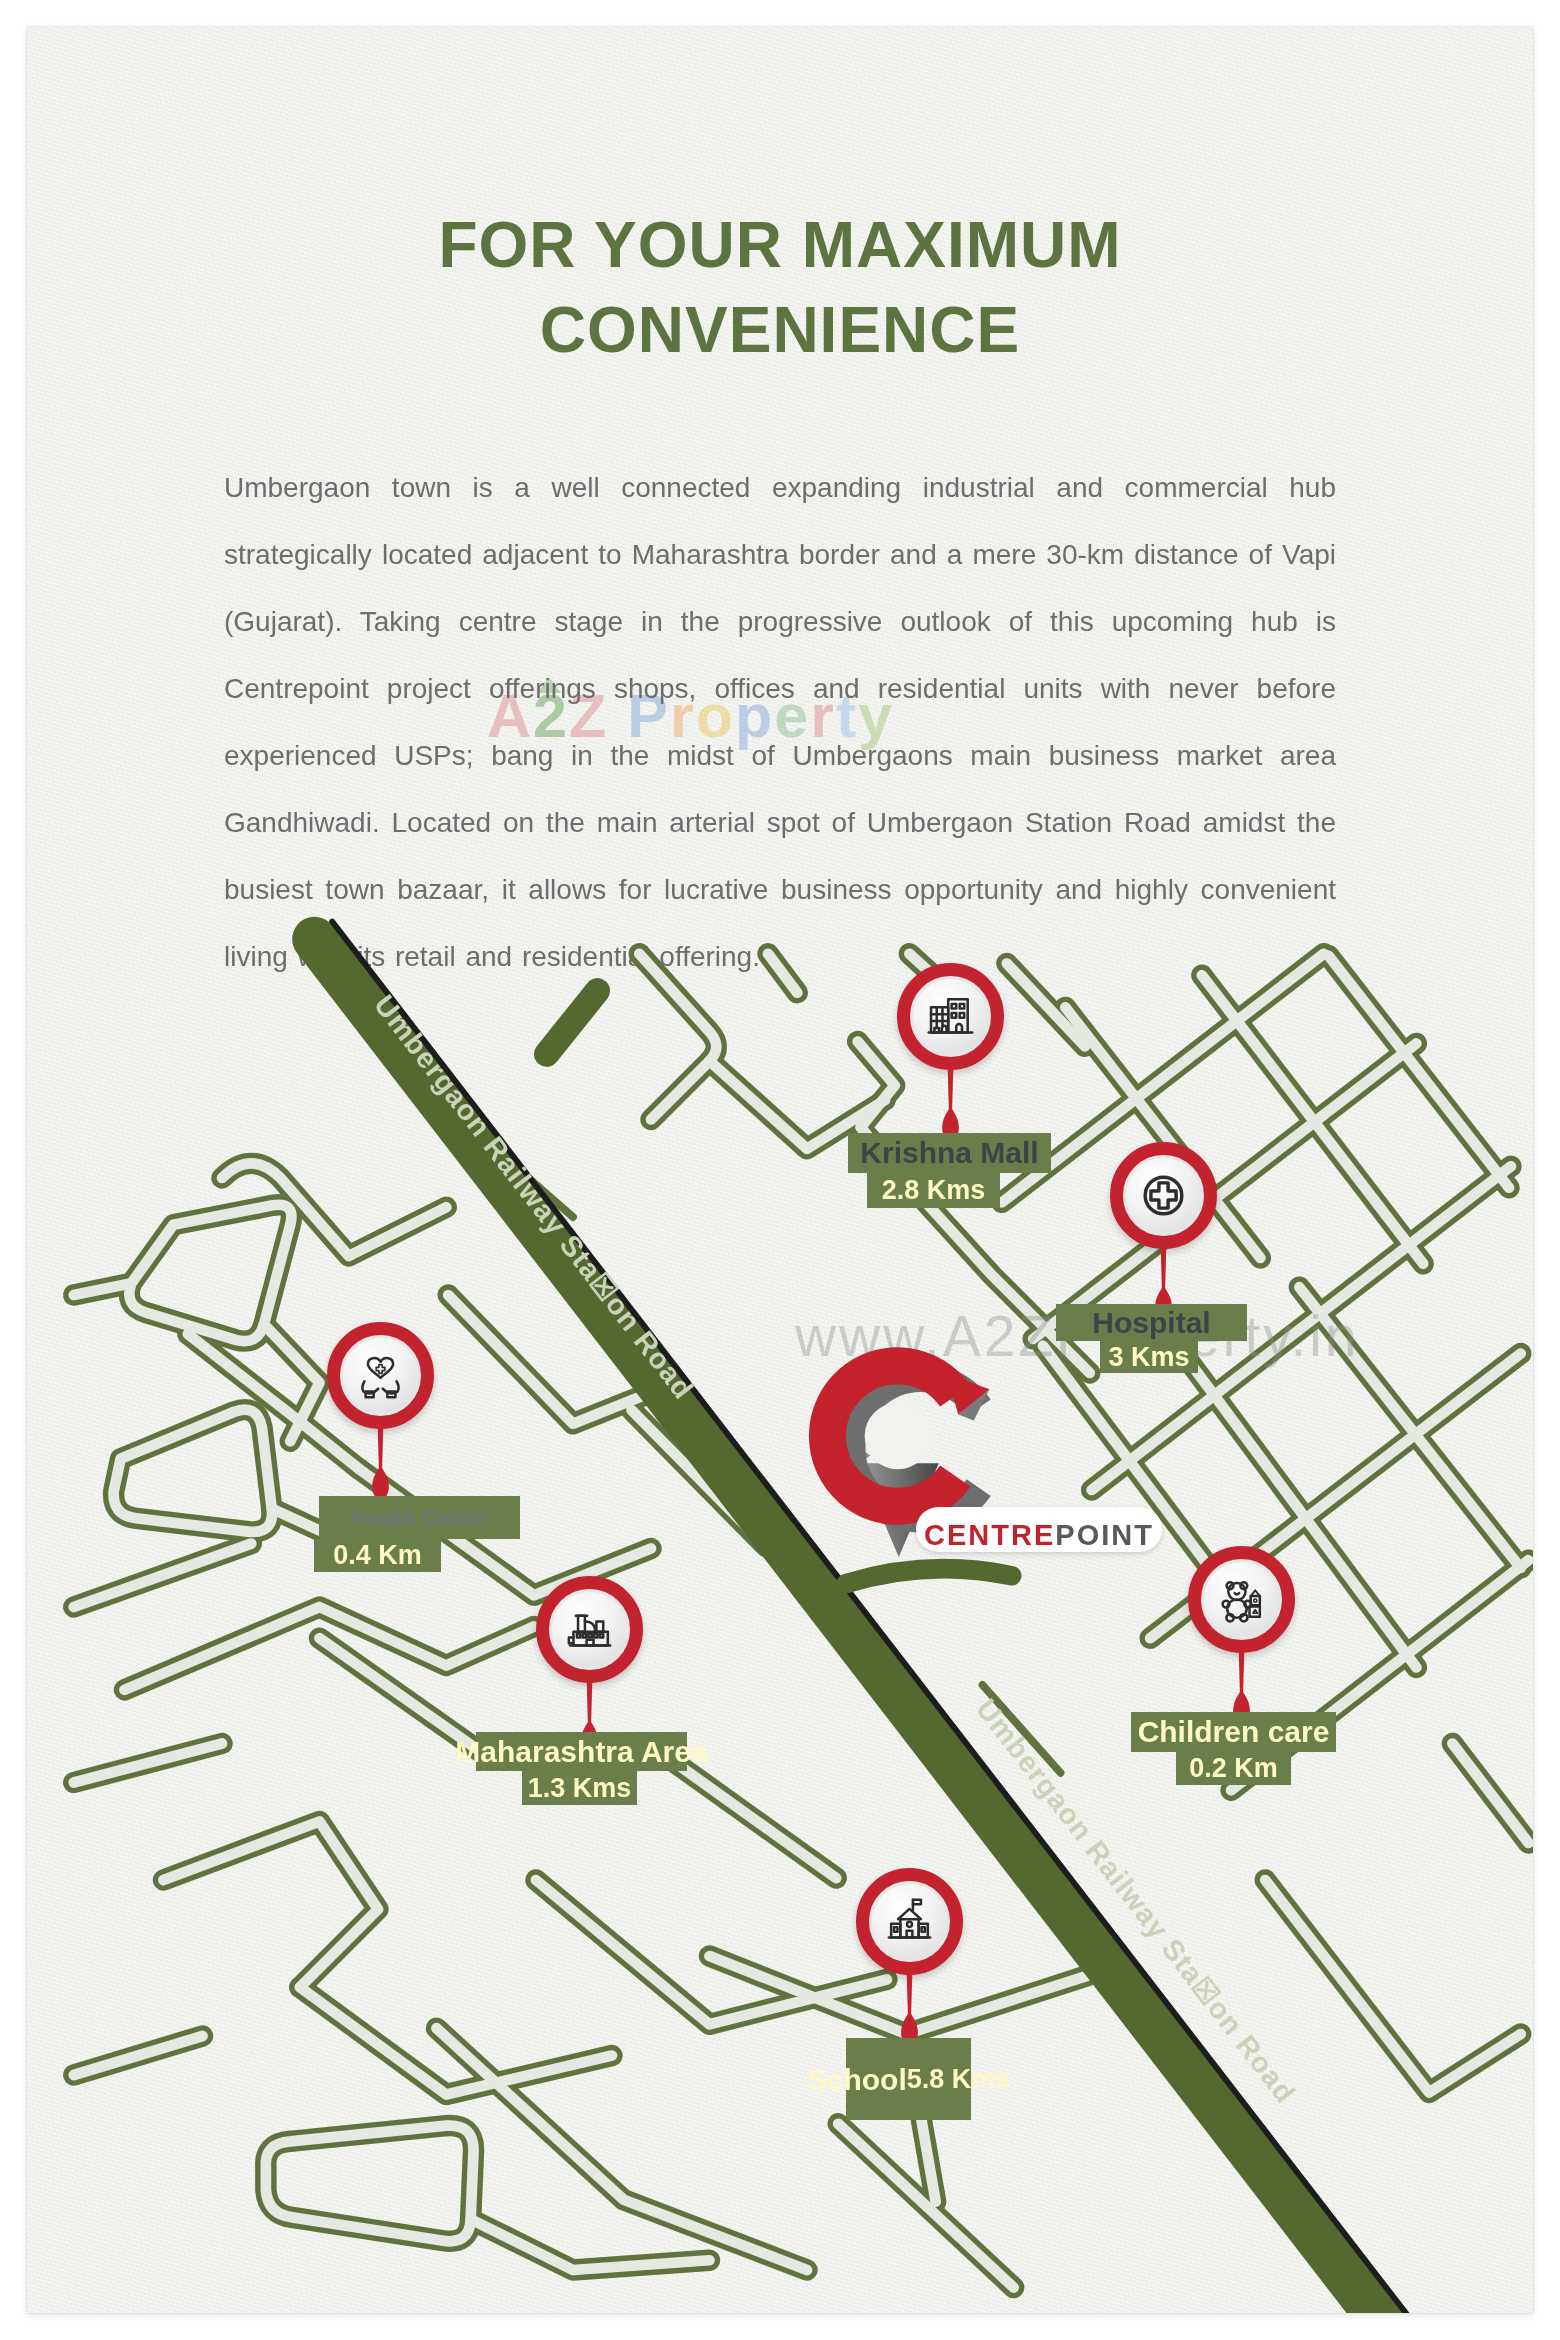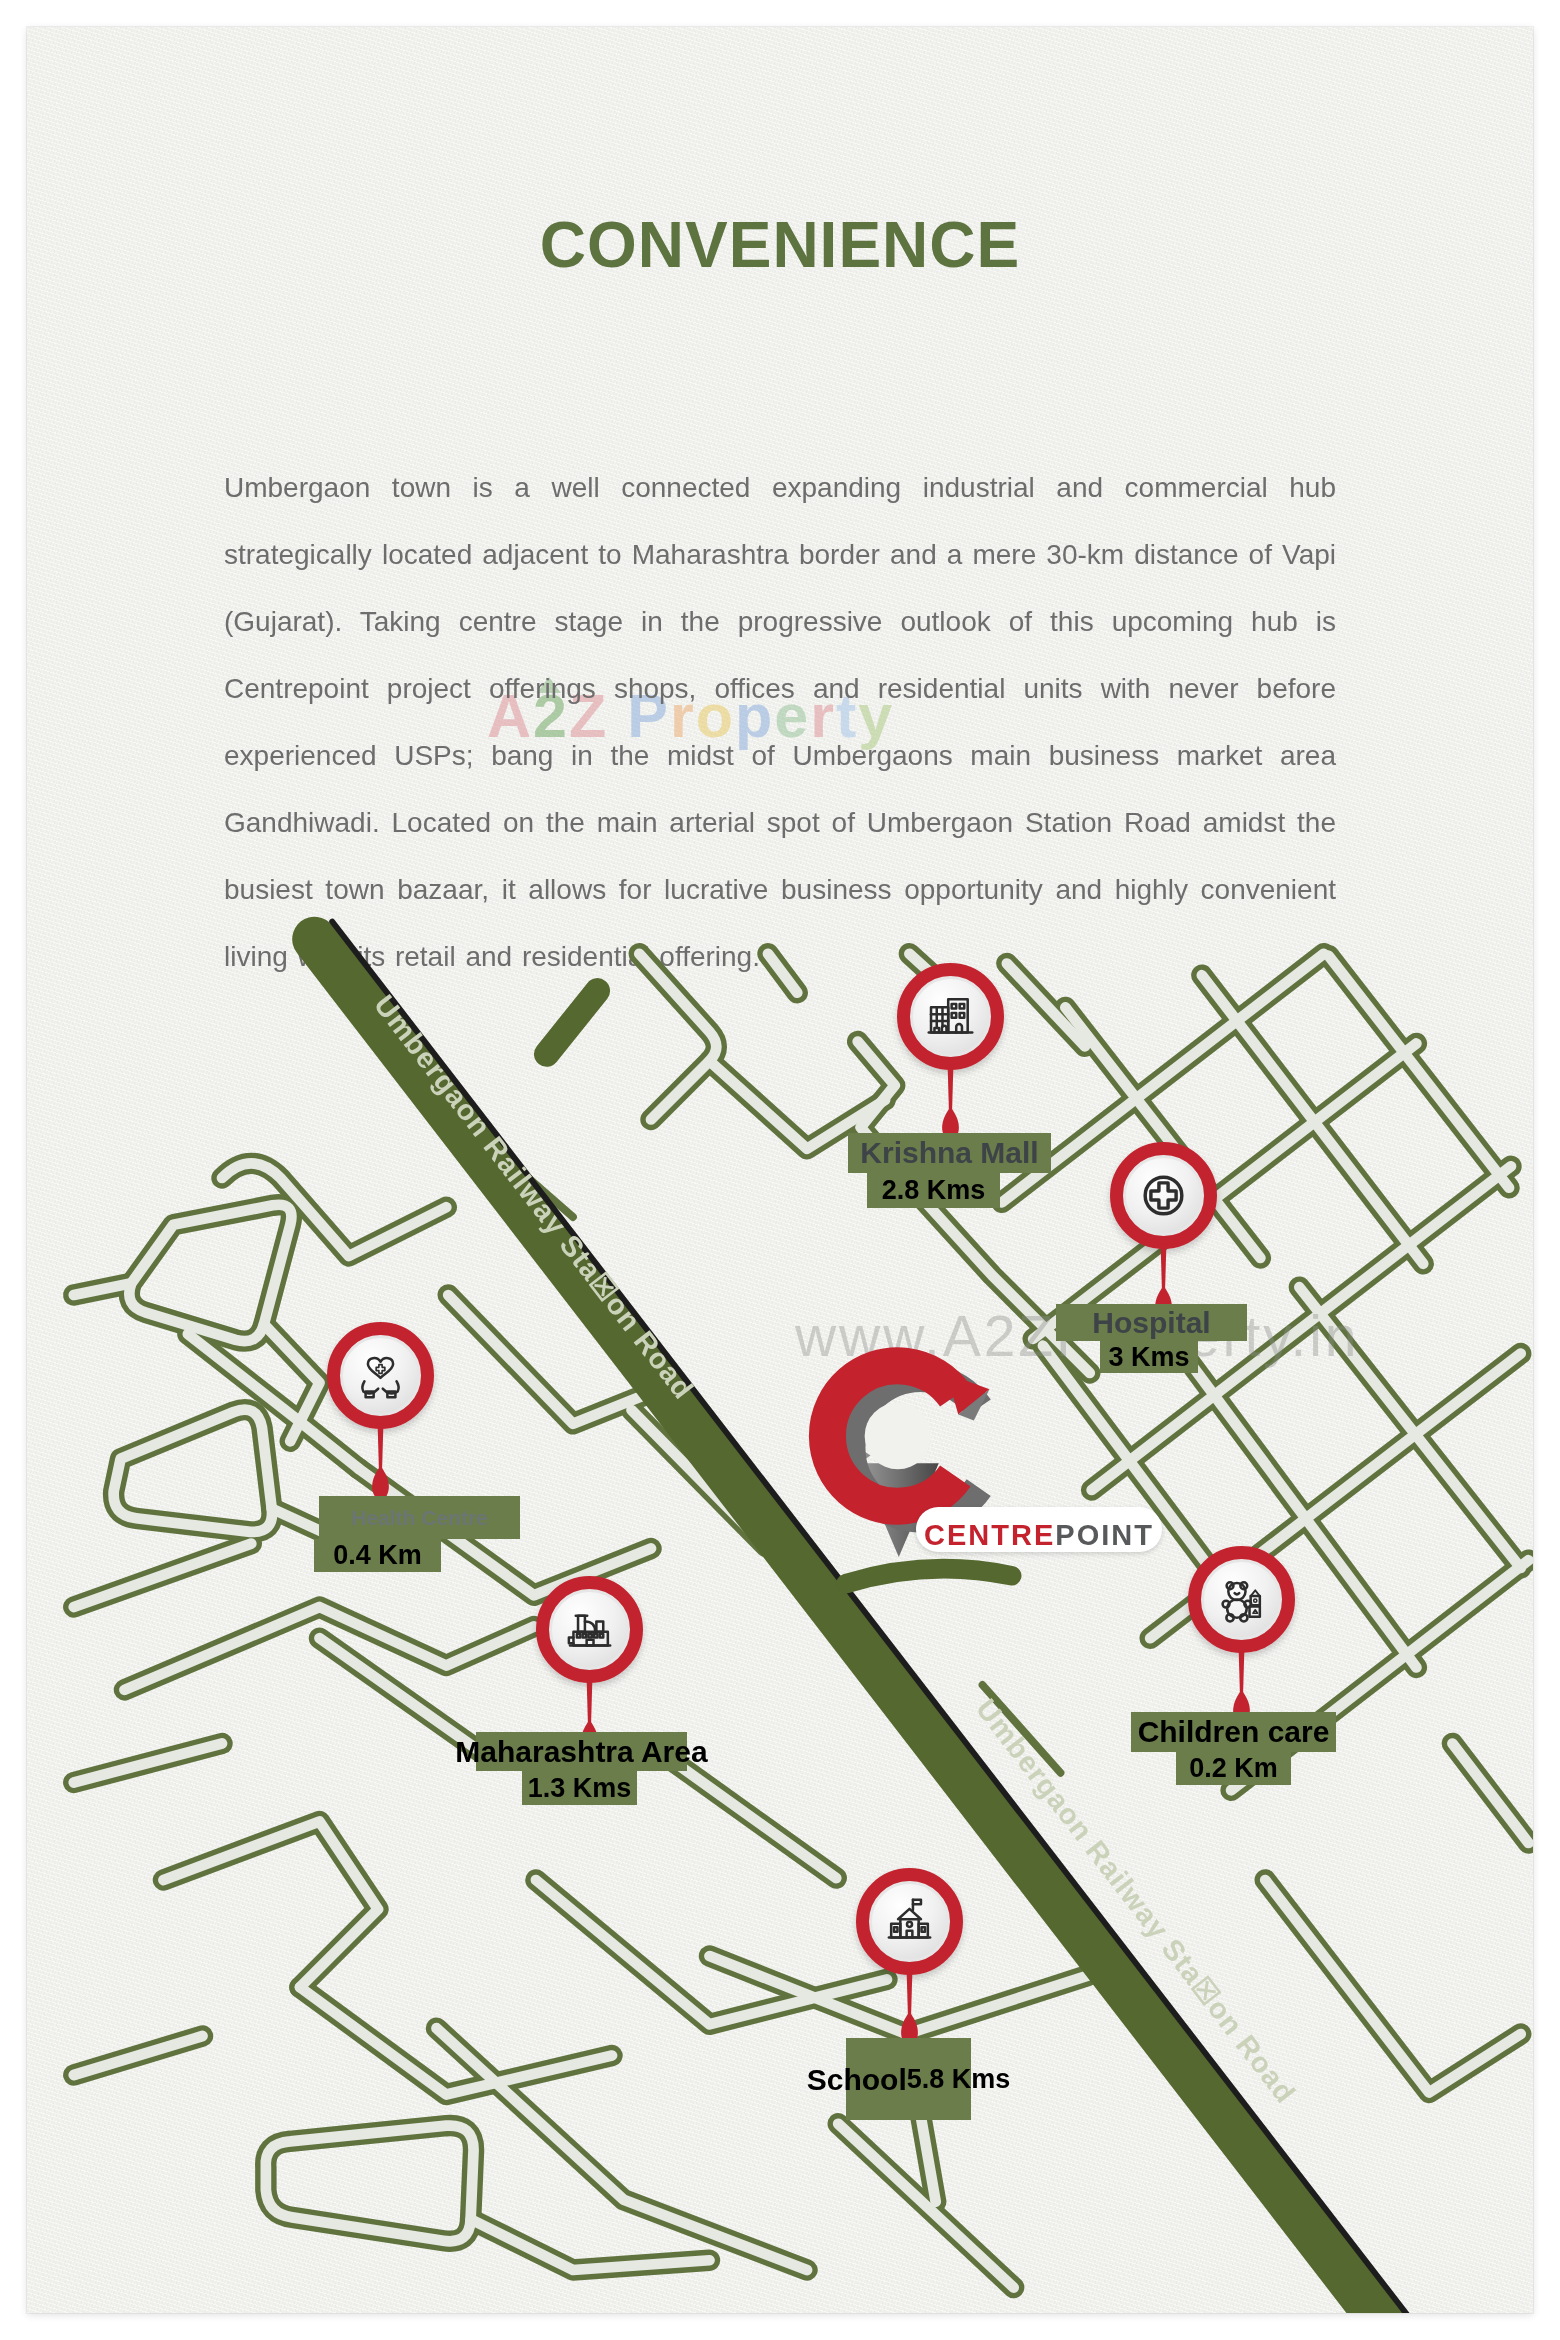--- a/index.html
+++ b/index.html
@@ -43,21 +43,21 @@
   .pin-circle{box-sizing:border-box;width:107px;height:107px;border-radius:50%;
               border:13.7px solid #c2232e;
               background:radial-gradient(circle at 38% 30%, #ffffff 0%, #f1f1f1 45%, #d5d5d5 100%);
               box-shadow:0 3.9px 7.8px rgba(0,0,0,.18), inset 0 0 0 2.9px #e6e6e6;
               display:flex;align-items:center;justify-content:center;}
   .pin-tail{position:absolute;left:37px;top:101px;}
   
   .badge{position:absolute;background:#6a7d4a;display:flex;align-items:center;
          justify-content:center;font-weight:bold;z-index:6;white-space:nowrap;}
   .badge.dark{color:#3d4347;}
-  .badge.light{color:#000000;}
+  .badge.light{color:#fef9c3;}
   .badge.mid{color:#6c7573;}
   .fz31{font-size:30px;} .fz28{font-size:27px;} .fz32{font-size:21px;margin-left:40px;}
   .b-k1{left:805px;top:1106px;width:203px;height:40px;margin-left:16px;}
   .b-k2{left:840px;top:1146px;width:133px;height:35px;}
   .b-h1{left:1029px;top:1277px;width:191px;height:37px;}
   .b-h2{left:1073px;top:1314px;width:98px;height:32px;}
   .b-hc1{left:252px;top:1469px;width:201px;height:43px;}
   .b-hc2{left:287px;top:1512px;width:127px;height:33px;}
   .b-ia1{left:449px;top:1705px;width:211px;height:39px;}
   .b-ia2{left:495px;top:1744px;width:115px;height:34px;}
@@ -73,20 +73,21 @@
   .logo-plate .p1{color:#c4232e;}
   .logo-plate .p2{color:#58595b;}
   .icon{stroke:#2d2d2d;fill:none;stroke-width:2.2;stroke-linecap:round;stroke-linejoin:round;}
 </style>
 </head>
 <body>
 
 <div class="card">
 
   <div class="title">
+    <div>FOR YOUR MAXIMUM</div>
     <div>CONVENIENCE</div>
   </div>
 
   <div class="wm-center" id="wm-center"><span style="color: rgb(222, 143, 149);">A</span><span class="wm-house" style="color: rgb(106, 166, 92);">2</span><span style="color: rgb(222, 143, 149);">Z</span><span>&nbsp;</span><span style="color: rgb(133, 171, 220);">P</span><span style="color: rgb(237, 171, 110);">r</span><span style="color: rgb(233, 201, 94);">o</span><span style="color: rgb(133, 171, 220);">p</span><span style="color: rgb(147, 194, 149);">e</span><span style="color: rgb(222, 143, 149);">r</span><span style="color: rgb(159, 195, 232);">t</span><span style="color: rgb(169, 201, 124);">y</span></div>
 
   <div class="intro">Umbergaon town is a well connected expanding industrial and commercial hub strategically located adjacent to Maharashtra border and a mere 30-km distance of Vapi (Gujarat). Taking centre stage in the progressive outlook of this upcoming hub is Centrepoint project offerings shops, offices and residential units with never before experienced USPs; bang in the midst of Umbergaons main business market area Gandhiwadi. Located on the main arterial spot of Umbergaon Station Road amidst the busiest town bazaar, it allows for lucrative business opportunity and highly convenient living with its retail and residential offering.</div>
 
   <svg class="mapsvg" width="1560" height="2341" viewBox="0 0 1600 2400">
     <defs>
       <linearGradient id="tailGrad" x1="0" y1="0" x2="1" y2="0">

